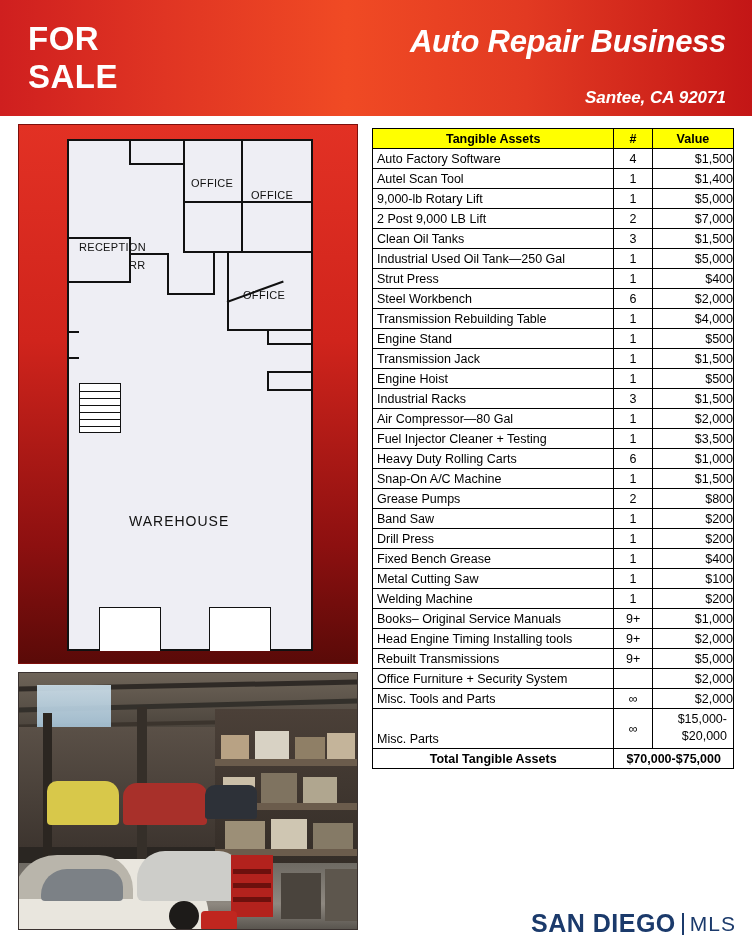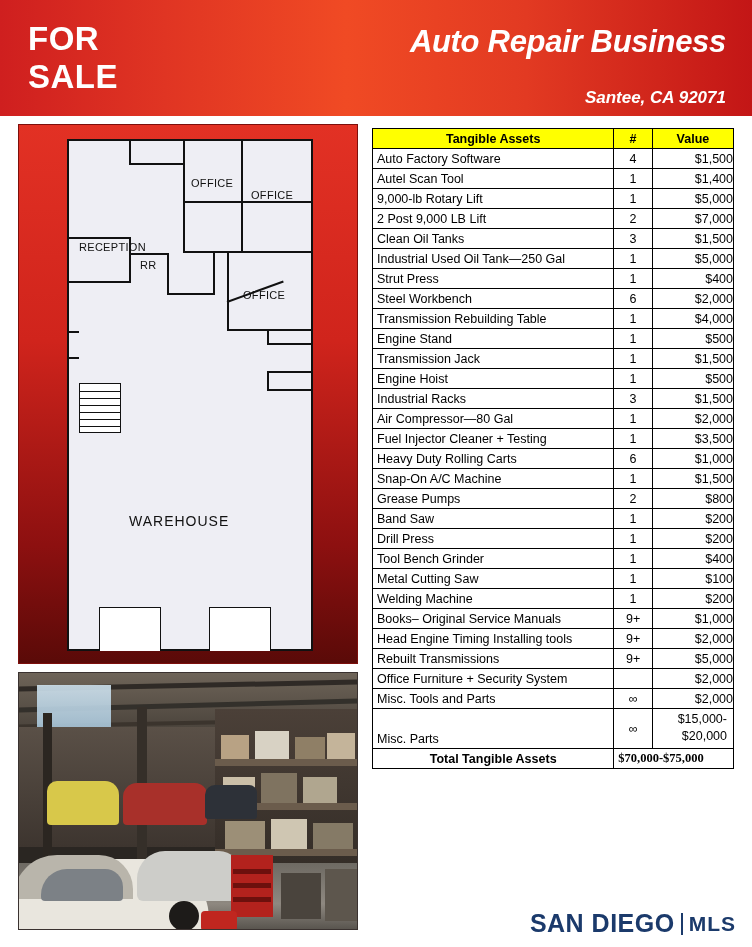--- a/index.html
+++ b/index.html
@@ -67,35 +67,35 @@
   th,td{
     border:1px solid #000;padding:2px 4px;height:20px;box-sizing:border-box;
     font-weight:normal;
   }
   thead th{background:#ffff00;font-weight:bold;text-align:center;font-size:12.5px;}
   td.name{text-align:left;width:238px;}
   td.qty{text-align:center;width:38px;}
   td.val{text-align:right;width:80px;padding-right:0;}
   tr.total td{font-weight:bold;}
   td.total-label{text-align:center;font-weight:bold;}
-  td.total-val{text-align:left;font-weight:bold;padding-right:4px;font-family:Liberation Serif, serif;}
+  td.total-val{text-align:center;font-weight:bold;padding-right:4px;}
   td.two-line{height:40px;vertical-align:bottom;}
   td.val-two{height:40px;text-align:right;padding-right:6px;line-height:17px;}
 
   
   .mls{
     position:absolute;right:12px;bottom:8px;
     background:#ffffff;padding:1px 4px;
     display:flex;align-items:center;
   }
   .mls .sd{
     font-size:25px;font-weight:bold;color:#1b3a6b;letter-spacing:0.5px;
   }
   .mls .bar{width:2px;height:22px;background:#1b3a6b;margin:0 6px;}
-  .mls .ml{font-size:21px;font-weight:bold;color:#1b3a6b;letter-spacing:1px;}
+  .mls .ml{font-size:21px;font-weight:normal;color:#1b3a6b;letter-spacing:1px;}
 </style>
 </head>
 <body>
 
 <div class="page">
 
   <div class="banner">
     <div class="banner-forsale">
       <div>FOR</div>
       <div>SALE</div>
@@ -134,21 +134,21 @@
       <div class="wall" style="left:198px;top:230px;width:46px;height:2px;"></div>
       <div class="wall" style="left:198px;top:230px;width:2px;height:20px;"></div>
       <div class="wall" style="left:198px;top:248px;width:46px;height:2px;"></div>
 
       <div class="wall" style="left:0;top:190px;width:10px;height:2px;"></div>
       <div class="wall" style="left:0;top:216px;width:10px;height:2px;"></div>
 
       <div class="room-label" style="left:10px;top:60px;margin-top:40px;">RECEPTION</div>
       <div class="room-label" style="left:122px;top:36px;">OFFICE</div>
       <div class="room-label" style="left:182px;top:48px;">OFFICE</div>
-      <div class="room-label" style="left:23px;top:118px;padding-left:48px;">RR</div>
+      <div class="room-label" style="left:12px;top:118px;padding-left:48px;">RR</div>
       <div class="room-label" style="left:174px;top:148px;">OFFICE</div>
       <div class="room-label big" style="left:60px;top:372px;">WAREHOUSE</div>
 
       <div class="stairs" style="left:10px;top:242px;width:42px;height:50px;">
         <i style="top:7px;"></i>
           <i style="top:14px;"></i>
           <i style="top:21px;"></i>
         <i style="top:28px;"></i>
           <i style="top:35px;"></i>
           <i style="top:42px;"></i>
@@ -312,21 +312,21 @@
             <td class="name">Band Saw</td>
             <td class="qty">1</td>
             <td class="val">$200</td>
           </tr>
         <tr>
             <td class="name">Drill Press</td>
             <td class="qty">1</td>
             <td class="val">$200</td>
           </tr>
         <tr>
-            <td class="name">Tool Bench Grinder</td>
+            <td class="name">Fixed Bench Grease</td>
             <td class="qty">1</td>
             <td class="val">$400</td>
           </tr>
         <tr>
             <td class="name">Metal Cutting Saw</td>
             <td class="qty">1</td>
             <td class="val">$100</td>
           </tr>
         <tr>
             <td class="name">Welding Machine</td>

